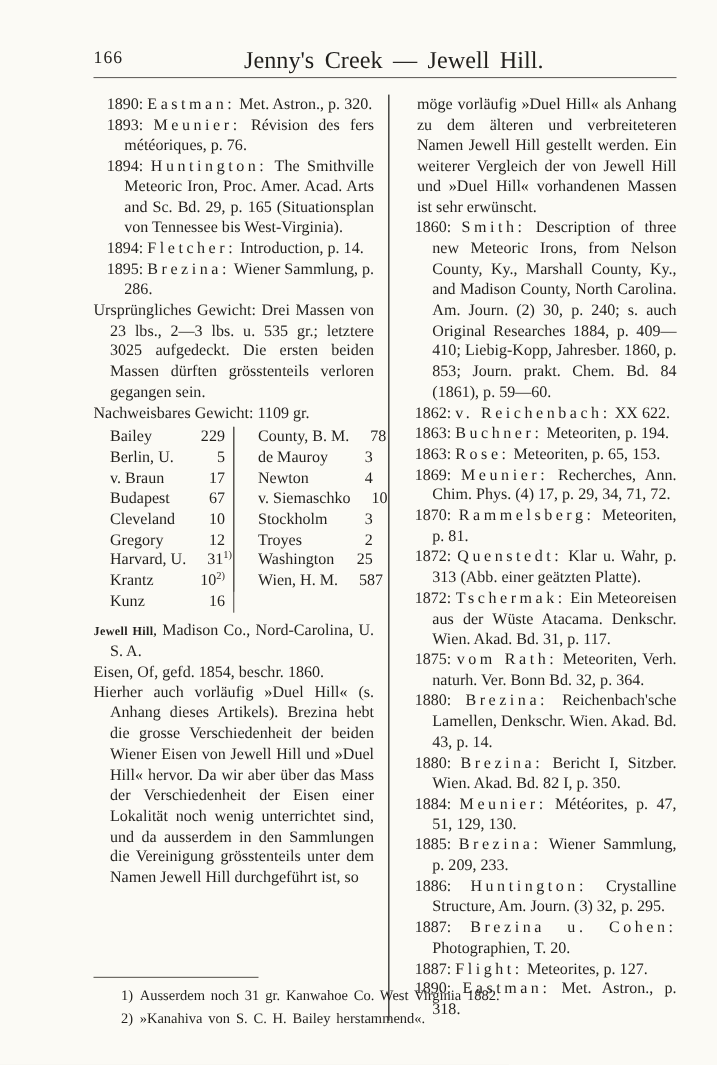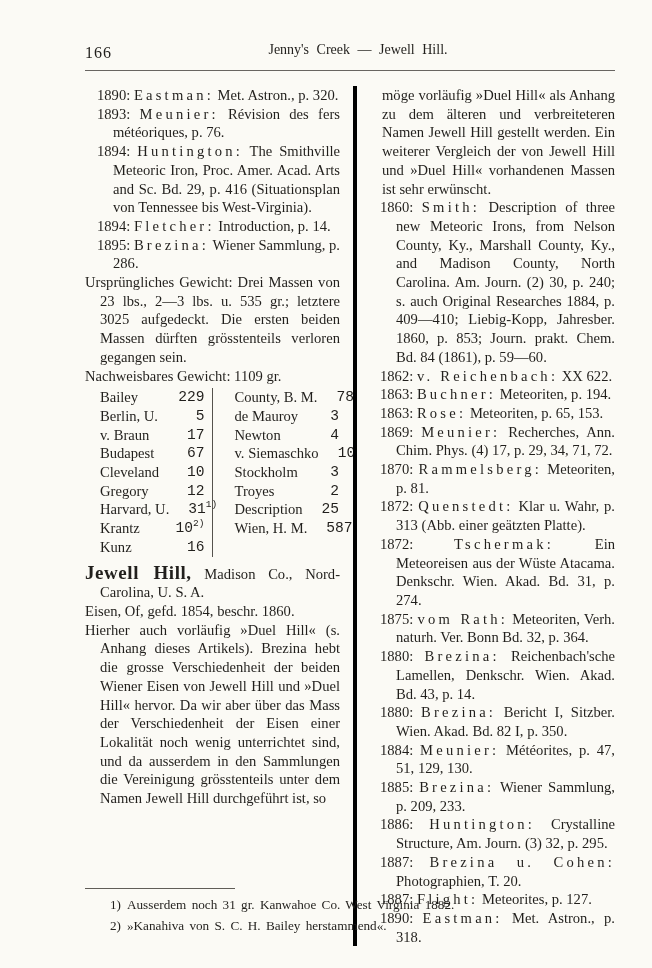--- a/index.html
+++ b/index.html
@@ -21,55 +21,55 @@
   
   .header{
     position:absolute;top:42px;left:85px;width:530px;height:24px;
   }
   .pagenum{
     position:absolute;left:0;top:2px;
     font-size:16px;letter-spacing:1px;
   }
   .htitle{
     position:absolute;left:16px;right:0;text-align:center;top:0;
-    font-size:14px;word-spacing:4px;
+    font-size:22px;word-spacing:4px;
   }
   .header-rule{
     position:absolute;top:70px;left:85px;width:530px;
     border-top:1.6px solid var(--rule);
     opacity:.85;
   }
   
   .columns{
     position:absolute;top:86px;left:85px;width:530px;
     display:flex;align-items:stretch;
     font-size:14.6px;line-height:18.7px;
   }
   .col{box-sizing:border-box;}
   .col-left{width:268px;padding-right:13px;}
-  .col-right{width:262px;border-left:4px solid #000000;padding-left:11px;}
+  .col-right{width:262px;border-left:1px solid #000000;padding-left:11px;}
   .col p{margin:0;text-align:justify;}
   .ref{padding-left:28px;text-indent:-16px;}
   .year{white-space:nowrap;}
   .author{letter-spacing:.22em;}
   .hang15{padding-left:15px;text-indent:-15px;}
   .cont{margin-left:14px !important;}
   .entry-head{margin-top:7px !important;}
-  .entry-name{font-weight:bold;letter-spacing:.03em;font-size:19px;}
+  .entry-name{font-weight:bold;letter-spacing:.03em;font-size:11px;}
   
   .wtable{
     display:flex;align-items:flex-start;
     margin:3px 0 2px 0;
   }
   .wcol{width:50%;box-sizing:border-box;}
   .wcol-l{padding-right:7px;border-right:1px solid #55524d;}
   .wcol-r{border-left:0;padding-left:7px;margin-left:-1px;border-left:1px solid #55524d;}
   .wrow{display:flex;justify-content:space-between;padding-left:15px;gap:19px;}
   .wname{white-space:nowrap;}
-  .wval{white-space:nowrap;font-family:Liberation Mono, monospace;}
+  .wval{white-space:nowrap;}
   .wval sup{font-size:9.5px;line-height:0;}
   
   .foot-rule{
     position:absolute;top:888px;left:85px;width:150px;
     border-top:1.2px solid #605d57;
   }
   .footnotes{
     position:absolute;top:894px;left:85px;width:530px;
     font-size:13.2px;line-height:21px;
   }
@@ -89,21 +89,21 @@
 
   <div class="columns">
 
     <div class="col col-left">
       <div>
 
   <p class="ref"><span class="year">1890:</span> <span class="author">Eastman:</span> <span class="rtext">Met. Astron., p. 320.</span></p>
 
   <p class="ref"><span class="year">1893:</span> <span class="author">Meunier:</span> <span class="rtext">Révision des fers météoriques, p. 76.</span></p>
 
-  <p class="ref"><span class="year">1894:</span> <span class="author">Huntington:</span> <span class="rtext">The Smithville Meteoric Iron, Proc. Amer. Acad. Arts and Sc. Bd. 29, p. 416 (Situationsplan von Tennessee bis West-Virginia).</span></p>
+  <p class="ref"><span class="year">1894:</span> <span class="author">Huntington:</span> <span class="rtext">The Smithville Meteoric Iron, Proc. Amer. Acad. Arts and Sc. Bd. 29, p. 165 (Situationsplan von Tennessee bis West-Virginia).</span></p>
 
   <p class="ref"><span class="year">1894:</span> <span class="author">Fletcher:</span> <span class="rtext">Introduction, p. 14.</span></p>
 
   <p class="ref"><span class="year">1895:</span> <span class="author">Brezina:</span> <span class="rtext">Wiener Sammlung, p. 286.</span></p>
 </div>
 
       <p class="hang15">Ursprüngliches Gewicht: Drei Massen von 23 lbs., 2—3 lbs. u. 535 gr.; letztere 3025 aufgedeckt. Die ersten beiden Massen dürften grösstenteils verloren gegangen sein.</p>
       <p class="hang15">Nachweisbares Gewicht: 1109 gr.</p>
 
       <div class="wtable">
@@ -178,21 +178,21 @@
     <span class="wname">Stockholm</span>
     <span class="wval"><span>3</span><sup></sup></span>
   </div>
 
   <div class="wrow">
     <span class="wname">Troyes</span>
     <span class="wval"><span>2</span><sup></sup></span>
   </div>
 
   <div class="wrow">
-    <span class="wname">Description</span>
+    <span class="wname">Washington</span>
     <span class="wval"><span>25</span><sup></sup></span>
   </div>
 
   <div class="wrow">
     <span class="wname">Wien, H. M.</span>
     <span class="wval"><span>587</span><sup></sup></span>
   </div>
 </div>
       </div>
 
@@ -211,21 +211,21 @@
   <p class="ref"><span class="year">1863:</span> <span class="author">Buchner:</span> <span class="rtext">Meteoriten, p. 194.</span></p>
 
   <p class="ref"><span class="year">1863:</span> <span class="author">Rose:</span> <span class="rtext">Meteoriten, p. 65, 153.</span></p>
 
   <p class="ref"><span class="year">1869:</span> <span class="author">Meunier:</span> <span class="rtext">Recherches, Ann. Chim. Phys. (4) 17, p. 29, 34, 71, 72.</span></p>
 
   <p class="ref"><span class="year">1870:</span> <span class="author">Rammelsberg:</span> <span class="rtext">Meteoriten, p. 81.</span></p>
 
   <p class="ref"><span class="year">1872:</span> <span class="author">Quenstedt:</span> <span class="rtext">Klar u. Wahr, p. 313 (Abb. einer geätzten Platte).</span></p>
 
-  <p class="ref"><span class="year">1872:</span> <span class="author">Tschermak:</span> <span class="rtext">Ein Meteoreisen aus der Wüste Atacama. Denkschr. Wien. Akad. Bd. 31, p. 274.</span></p>
+  <p class="ref"><span class="year">1872:</span> <span class="author">Tschermak:</span> <span class="rtext">Ein Meteoreisen aus der Wüste Atacama. Denkschr. Wien. Akad. Bd. 31, p. 117.</span></p>
 
   <p class="ref"><span class="year">1875:</span> <span class="author">vom Rath:</span> <span class="rtext">Meteoriten, Verh. naturh. Ver. Bonn Bd. 32, p. 364.</span></p>
 
   <p class="ref"><span class="year">1880:</span> <span class="author">Brezina:</span> <span class="rtext">Reichenbach'sche Lamellen, Denkschr. Wien. Akad. Bd. 43, p. 14.</span></p>
 
   <p class="ref"><span class="year">1880:</span> <span class="author">Brezina:</span> <span class="rtext">Bericht I, Sitzber. Wien. Akad. Bd. 82 I, p. 350.</span></p>
 
   <p class="ref"><span class="year">1884:</span> <span class="author">Meunier:</span> <span class="rtext">Météorites, p. 47, 51, 129, 130.</span></p>
 
   <p class="ref"><span class="year">1885:</span> <span class="author">Brezina:</span> <span class="rtext">Wiener Sammlung, p. 209, 233.</span></p>

